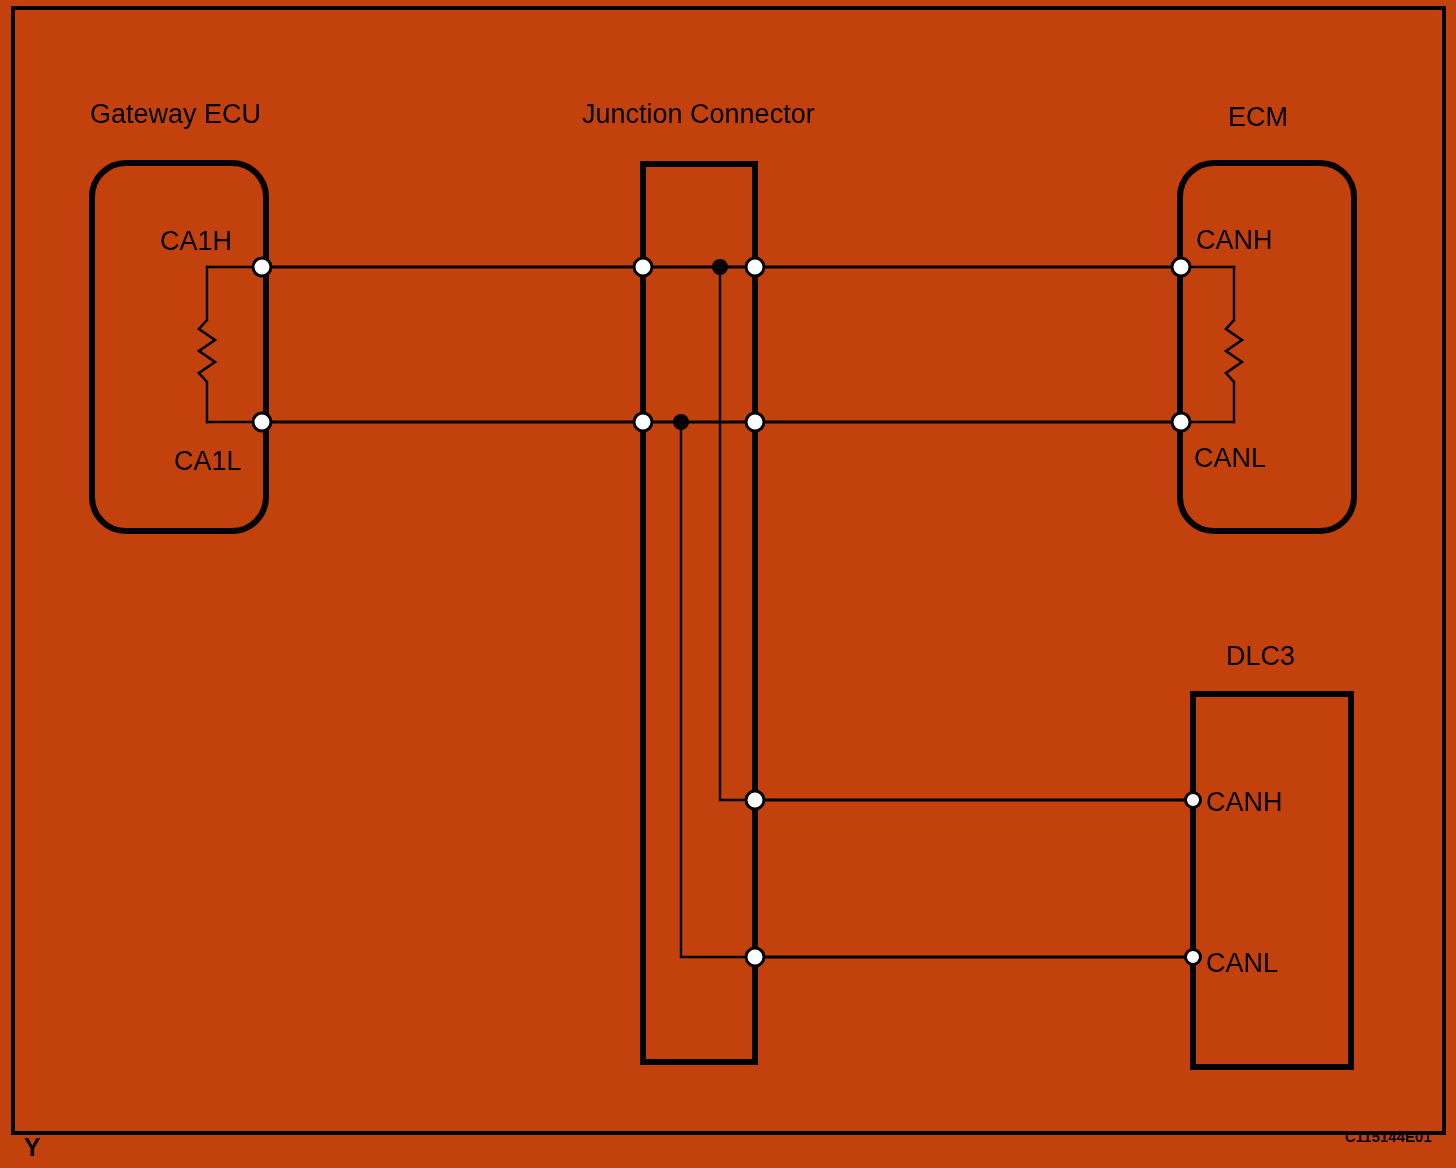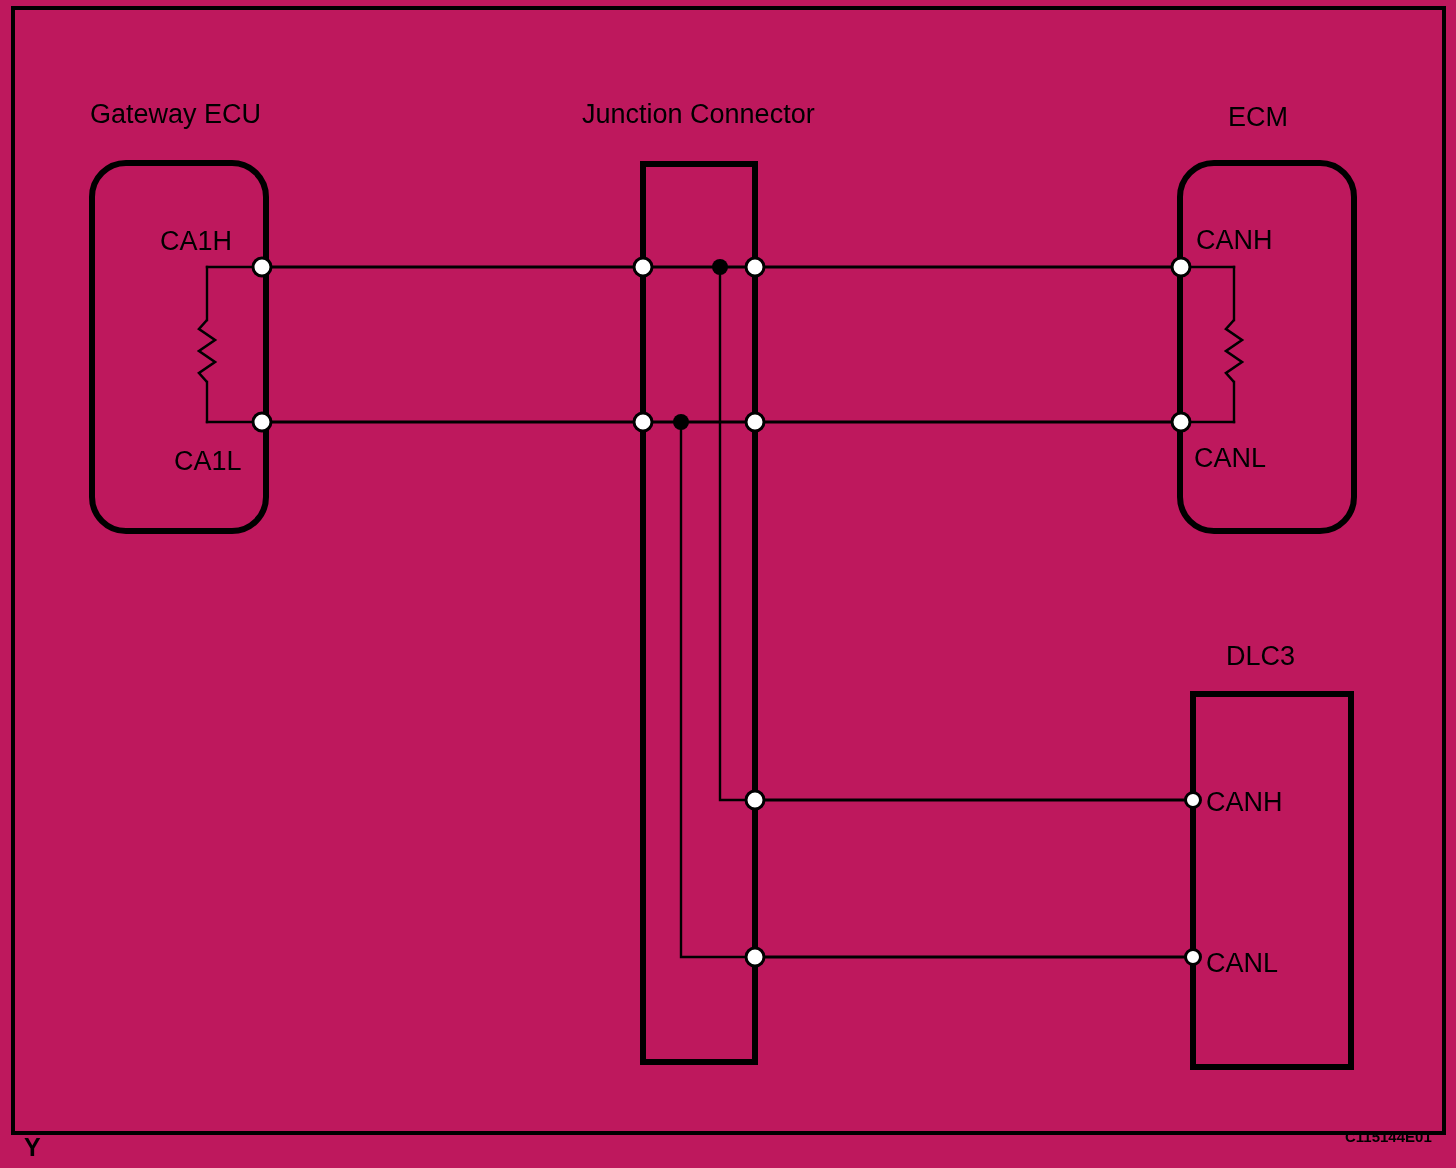--- a/index.html
+++ b/index.html
@@ -8,21 +8,21 @@
     padding: 0;
     background: #ffffff;
   }
   body {
     font-family: "Liberation Sans", sans-serif;
   }
   #page {
     position: relative;
     width: 1456px;
     height: 1168px;
-    background: #be185d;
+    background: #c2410c;
     overflow: hidden;
     text-decoration: underline;
   }
   #diagram-svg {
     position: absolute;
     left: 0;
     top: 0;
     width: 1456px;
     height: 1168px;
   }

